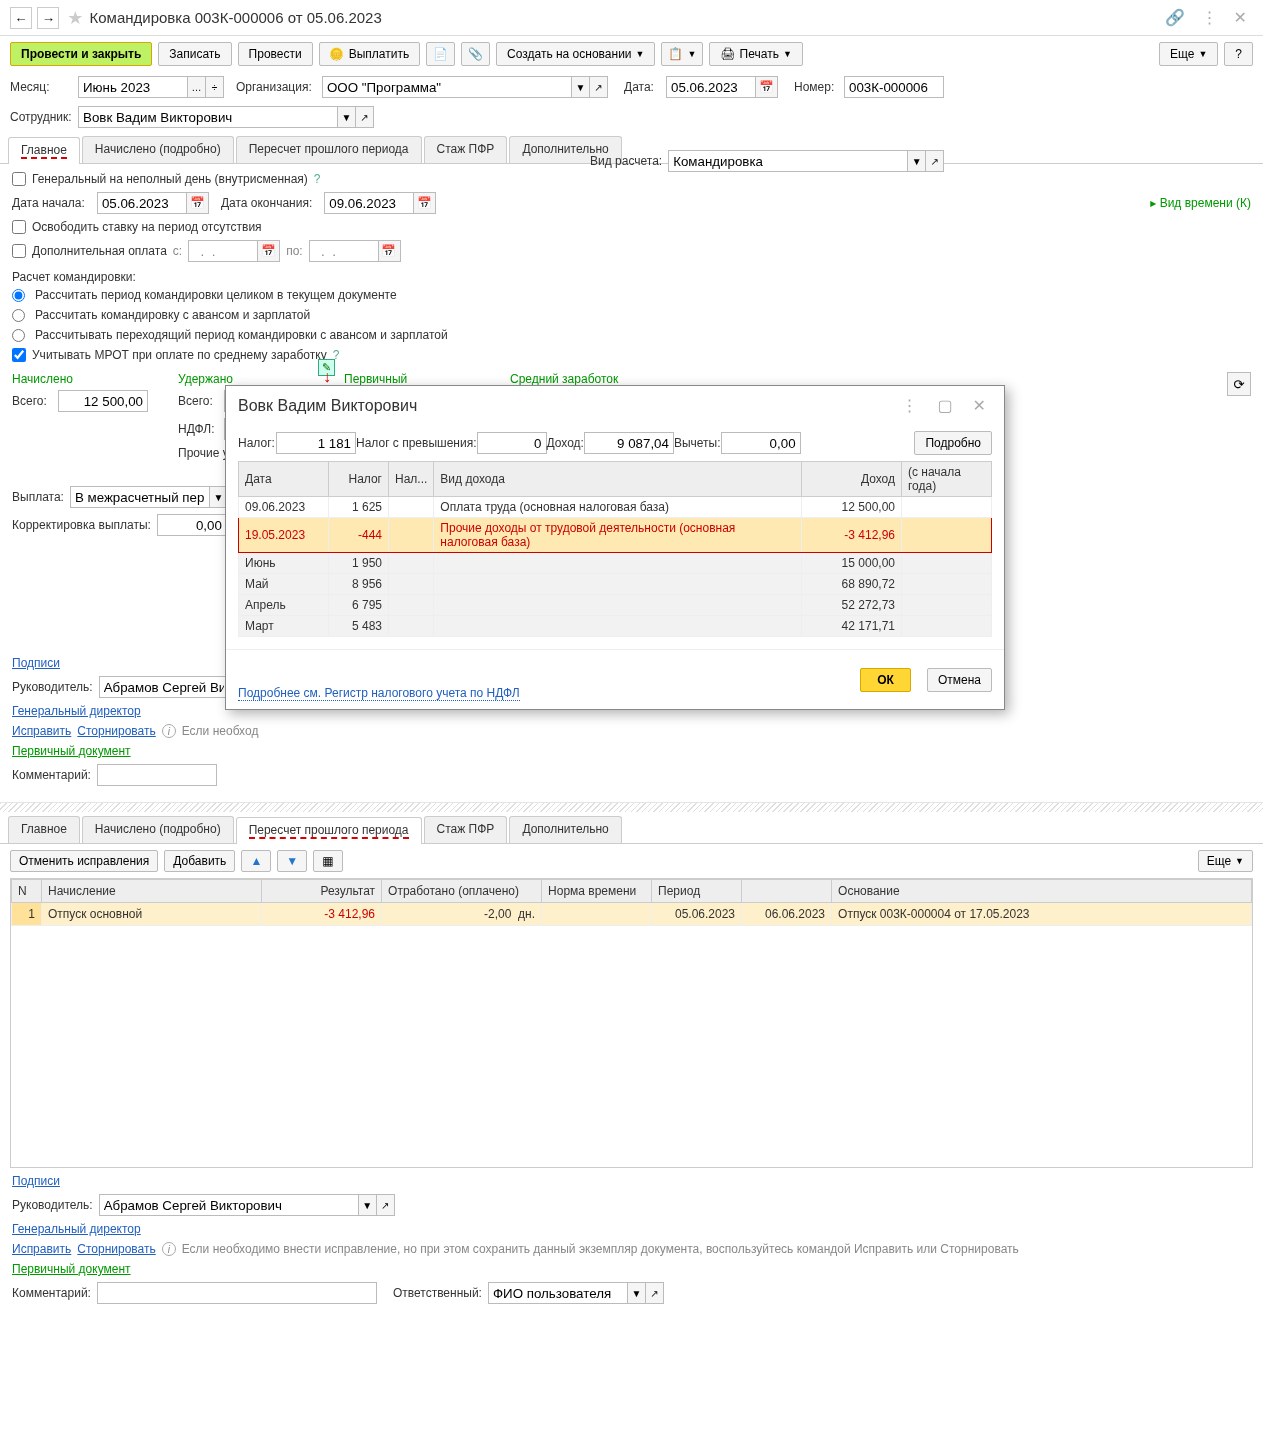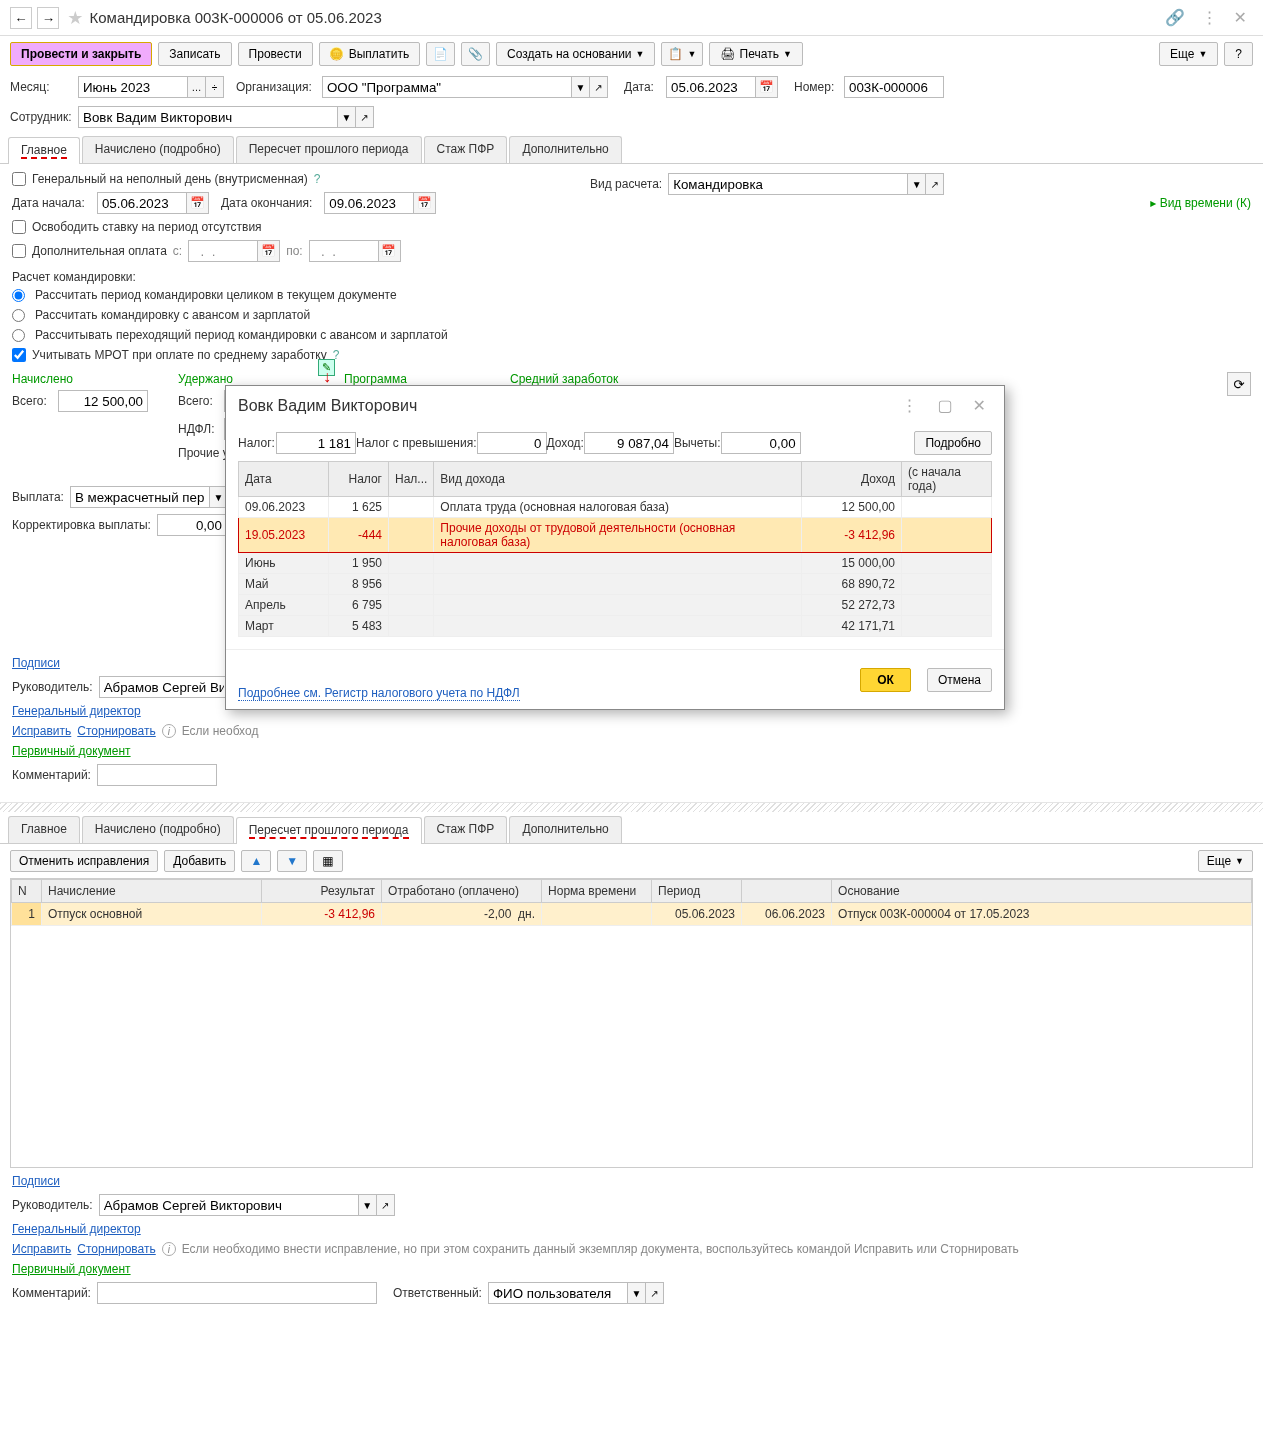--- a/index.html
+++ b/index.html
@@ -6,21 +6,21 @@
 body { font-family: Arial, sans-serif; font-size: 12px; background: #fff; color: #333; }
 .window-head { display: flex; align-items: center; padding: 6px 10px; border-bottom: 1px solid #ddd; }
 .nav-arrows button { width: 22px; height: 22px; border: 1px solid #ccc; background: #fff; cursor: pointer; margin-right: 2px; }
 .star { color: #ccc; font-size: 18px; margin: 0 6px; }
 .title { font-size: 15px; font-weight: normal; }
 .head-right { margin-left: auto; display: flex; gap: 4px; align-items: center; }
 .head-icon { color: #aaa; font-size: 16px; cursor: pointer; padding: 2px 6px; }
 
 .toolbar { display: flex; align-items: center; gap: 6px; padding: 6px 10px; }
 .btn { border: 1px solid #bbb; background: #f5f5f5; padding: 4px 10px; cursor: pointer; font-size: 12px; border-radius: 2px; display: inline-flex; align-items: center; gap: 4px; }
-.btn-yellow { background: #f0abfc; border-color: #d6a800; font-weight: bold; text-align: center; }
+.btn-yellow { background: #bef264; border-color: #d6a800; font-weight: bold; text-align: center; }
 .btn-icon-only { padding: 4px 6px; }
 .btn .caret { font-size: 9px; }
 .tb-spacer { flex: 1; }
 
 .form-row { display: flex; align-items: center; gap: 6px; padding: 4px 10px; }
 .lbl { min-width: 62px; }
 .input { border: 1px solid #bbb; padding: 10px 4px; height: 22px; background: #fff; }
 .select-wrap { display: flex; }
 .select-btn { border: 1px solid #bbb; border-left: none; width: 18px; height: 22px; background: #f5f5f5; cursor: pointer; font-size: 10px; display: flex; align-items: center; justify-content: center; }
 
@@ -191,21 +191,21 @@
       <button class="cal-btn">📅</button>
     </div>
     <span>Дата окончания:</span>
     <div class="select-wrap">
       <input class="date-input" value="09.06.2023" style="">
       <button class="cal-btn">📅</button>
     </div>
     <div style="flex:1"></div>
     <span class="green-link">▸ <span>Вид времени (К)</span></span>
   </div>
-  <div class="row" style="position:absolute;left:590px;top:173px">
+  <div class="row" style="position:absolute;left:590px;top:150px">
     <span>Вид расчета:</span>
     <div class="select-wrap">
       <input class="input" style="width: 240px;" value="Командировка">
       <button class="select-btn">▼</button>
       <button class="select-btn">↗</button>
     </div>
   </div>
   <div class="row">
     <input type="checkbox" class="checkbox" style="">
     <span>Освободить ставку на период отсутствия</span>
@@ -260,21 +260,21 @@
         </div>
       <div class="row">
           <span style="width:40px">НДФЛ:</span>
           <input class="val-input" value="1 181,00" style="">
         </div>
       <div class="row">
           <span>Прочие удержания:</span>
         </div>
     </div>
     <div class="totals-col">
-      <div class="hdr green-label">Программа</div>
+      <div class="hdr green-label">Первичный</div>
       <div class="row">
           <span style="width:40px">Всего:</span>
           <input class="val-input" value="-3 412,96" style="">
         </div>
     </div>
     <div class="totals-col">
       <div class="hdr green-label">Средний заработок</div>
       <div class="row">
           <input class="val-input" value="2 500,00" style="">
           <span class="pencil">✎</span>

